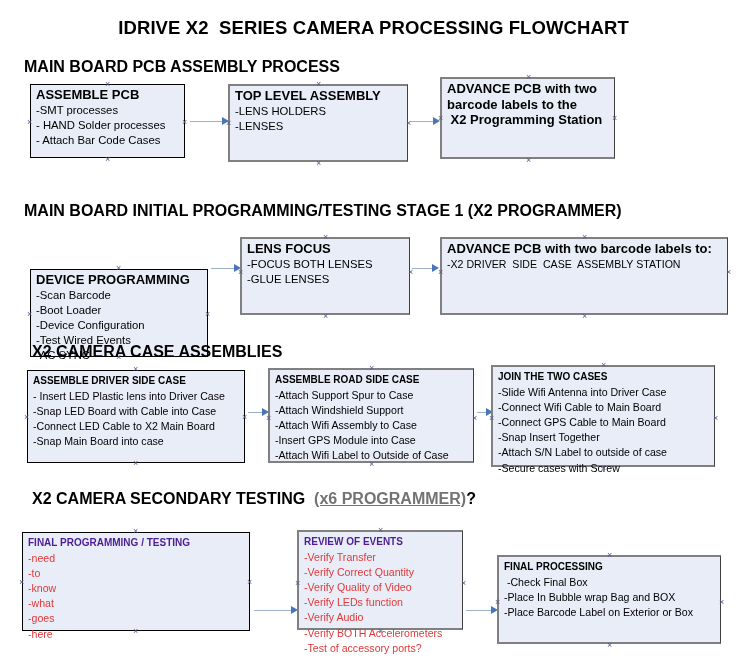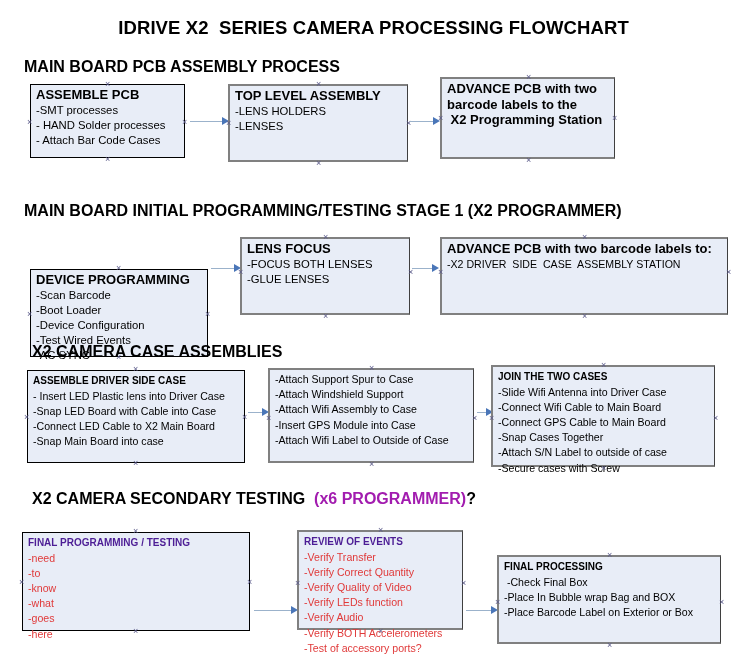--- a/index.html
+++ b/index.html
@@ -26,21 +26,21 @@
     color: #000000;
     white-space: pre;
   }
   .section-head {
     position: absolute;
     font-size: 16px;
     font-weight: bold;
     color: #000000;
     white-space: pre;
   }
-  .section-head .accent { color: #a21caf; }
+  .section-head .accent { color: #737373; text-decoration: underline; }
   .section-head .tail { color: #000000; }
 
   
   .box {
     position: absolute;
     background: #e8edf7;
     border: 1px solid #000000;
     box-sizing: border-box;
     overflow: visible;
   }
@@ -210,20 +210,21 @@
     <span class="handle" style="left:105px; top:-6px;"></span>
     <span class="handle" style="left:105px; top:88px;"></span>
     <span class="handle" style="left:214px; top:42px;"></span>
   </div>
 
   <div class="conn-line" style="left:248px; top:412px; width:16px;"></div>
   <div class="conn-head" style="left:262px; top:408px;"></div>
 
   <div class="box shadowed" style="left:268px; top:368px; width:206px; height:95px;">
     <div class="box-inner">
+      <div class="b-title small">ASSEMBLE ROAD SIDE CASE</div>
       <div class="b-line small">-Attach Support Spur to Case</div>
       <div class="b-line small">-Attach Windshield Support</div>
       <div class="b-line small">-Attach Wifi Assembly to Case</div>
       <div class="b-line small">-Insert GPS Module into Case</div>
       <div class="b-line small">-Attach Wifi Label to Outside of Case</div>
     </div>
     <span class="handle" style="left:-4px; top:44px;"></span>
     <span class="handle" style="left:99px; top:-6px;"></span>
     <span class="handle" style="left:99px; top:90px;"></span>
     <span class="handle" style="left:202px; top:44px;"></span>
@@ -231,21 +232,21 @@
 
   <div class="conn-line" style="left:477px; top:412px; width:12px;"></div>
   <div class="conn-head" style="left:486px; top:408px;"></div>
 
   <div class="box shadowed" style="left:491px; top:365px; width:224px; height:102px;">
     <div class="box-inner">
       <div class="b-title small">JOIN THE TWO CASES</div>
       <div class="b-line small">-Slide Wifi Antenna into Driver Case</div>
       <div class="b-line small">-Connect Wifi Cable to Main Board</div>
       <div class="b-line small">-Connect GPS Cable to Main Board</div>
-      <div class="b-line small">-Snap Cases Together</div>
+      <div class="b-line small">-Snap Insert Together</div>
       <div class="b-line small">-Attach S/N Label to outside of case</div>
       <div class="b-line small">-Secure cases with Screw</div>
     </div>
     <span class="handle" style="left:-4px; top:47px;"></span>
     <span class="handle" style="left:108px; top:-6px;"></span>
     <span class="handle" style="left:108px; top:97px;"></span>
     <span class="handle" style="left:220px; top:47px;"></span>
   </div>
 
   <div class="section-head" style="left:32px; top:490px;"><span>X2 CAMERA SECONDARY TESTING  </span><span class="accent">(x6 PROGRAMMER)</span><span class="tail">?</span></div>

